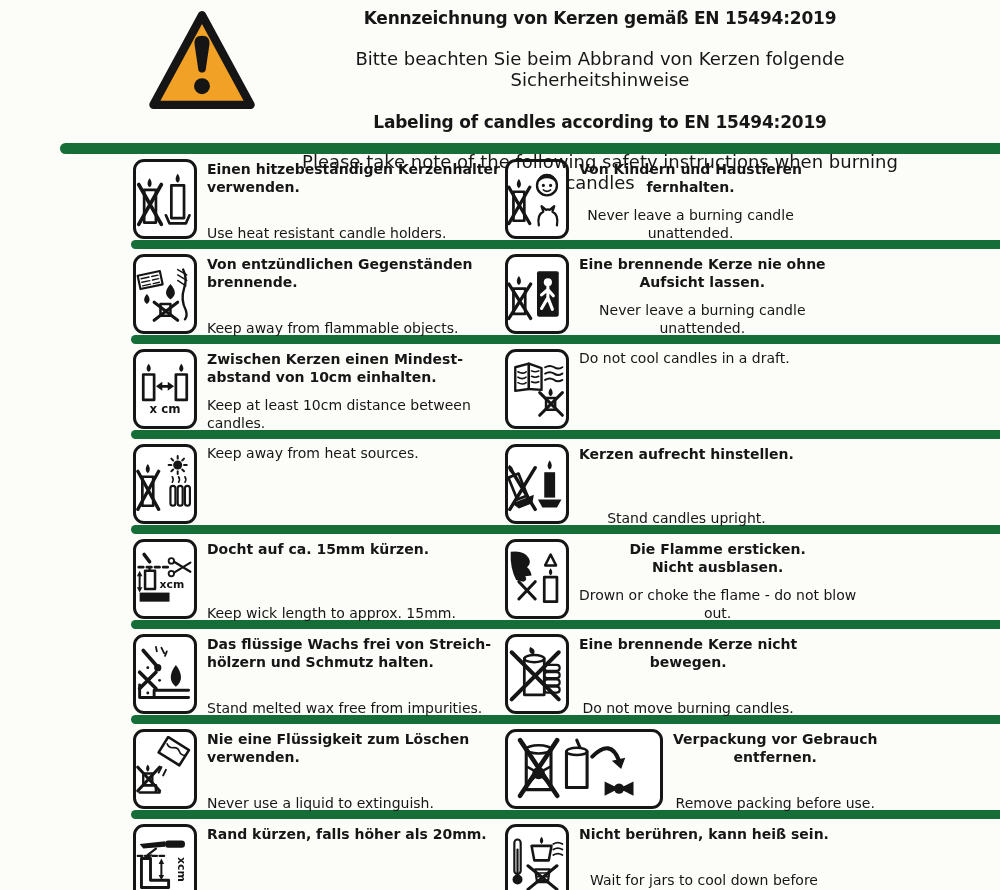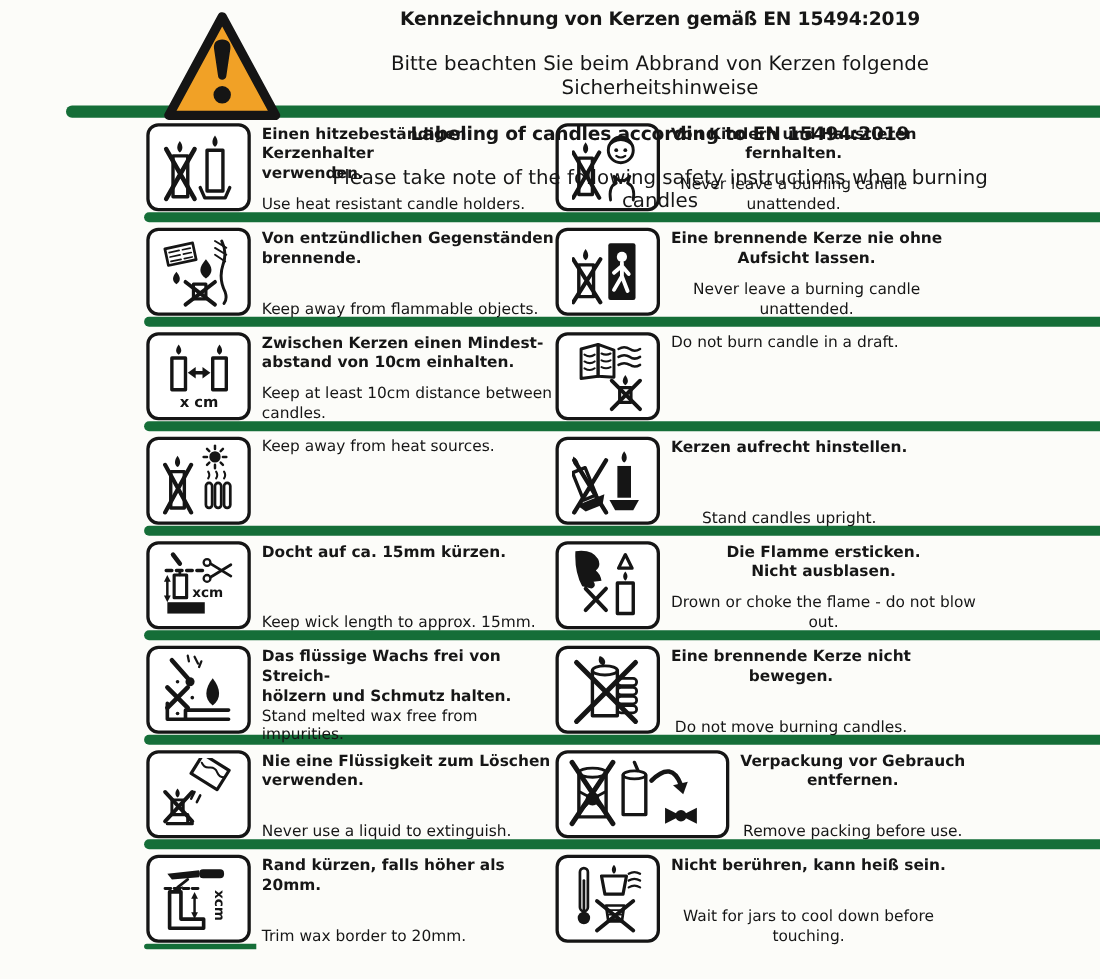--- a/index.html
+++ b/index.html
@@ -6,34 +6,34 @@
   body{
     width:1000px;height:890px;
     background:#fcfcf9;
     font-family:"DejaVu Sans","Liberation Sans",sans-serif;
     color:#161616;
     overflow:hidden;
     --green:#156e38;
     --orange:#f1a126;
     --ink:#151515;
   }
-  .header{position:relative;height:96px;}
+  .header{position:relative;height:143px;}
   .warn-wrap{position:absolute;left:146px;top:5px;width:112px;height:112px;}
   .titles{margin-left:280px;width:640px;text-align:center;padding-top:9px;}
   .title{font-weight:bold;font-size:17px;letter-spacing:-0.2px;line-height:1.15;}
   .subtitle{font-size:18px;margin-top:19px;}
   .title-en{margin-top:23px;}
   .div-main{height:11px;background:var(--green);border-radius:6px 0 0 6px;margin-left:60px;}
   .div-row{height:9px;background:var(--green);border-radius:5px 0 0 5px;margin-left:131px;}
   .div-stub{height:5px;width:102px;margin-left:131px;background:var(--green);border-radius:4px 0 0 4px;}
   .row{height:86px;display:flex;align-items:flex-start;box-sizing:border-box;padding-top:5px;}
   .cell{display:flex;gap:10px;}
   .cL{margin-left:133px;width:372px;}
   .cR{flex:1;text-align:center;}
-  .pic{width:95px;height:80px;border:3.5px solid var(--ink);border-radius:11px;background:#fff;
+  .pic{width:64px;height:80px;border:3.5px solid var(--ink);border-radius:11px;background:#fff;
        display:flex;align-items:center;justify-content:center;flex:none;box-sizing:border-box;}
   .pic.wide{width:158px;}
   .texts{height:82px;display:flex;flex-direction:column;justify-content:space-between;padding-top:1px;}
   .de{margin:0;font-weight:bold;font-size:14px;line-height:1.3;white-space:pre-line;}
   .en{margin:0;font-size:14px;line-height:1.25;white-space:pre-line;}
   svg .st{stroke:var(--ink);stroke-linecap:round;stroke-linejoin:round;fill:none;}
   svg .fl{fill:var(--ink);stroke:none;}
   svg text{font-family:"DejaVu Sans","Liberation Sans",sans-serif;font-weight:bold;fill:var(--ink);}
 </style>
 </head>
@@ -170,21 +170,21 @@
         <polygon class="st" points="23,4 37,9 37,33 23,32" stroke-width="2.6"></polygon>
         <path class="st" d="M11 13 q5 3 9 0 M11 19 q5 3 9 0 M11 25 q5 3 9 0" stroke-width="1.8"></path>
         <path class="st" d="M26 12 q4 2 8 0 M26 18 q4 2 8 0 M26 24 q4 2 8 0" stroke-width="1.8"></path>
         <path class="st" d="M41 8 q5 -3 10 0 q4 3 9 0 M41 15 q5 -3 10 0 q4 3 9 0 M41 22 q5 -3 10 0 q4 3 9 0" stroke-width="2.2"></path>
         <path class="fl" d="M47 31 C50 35 50 38 47 40 C44 38 44 35 47 31 Z"></path>
         <rect class="st" x="42" y="42" width="10" height="13" stroke-width="2.8"></rect>
         <path class="st" d="M35 36 L60 61 M60 36 L35 61" stroke-width="3.4"></path>
       </svg>
     </div>
     <div class="texts">
-      <p class="en">Do not burn candle in a draft.</p>
+      <p class="en">Do not cool candles in a draft.</p>
     </div>
   </div>
 </div>
 <div class="div-row"></div>
 
 <div class="row">
   <div class="cell cL">
     <div class="pic">
       <svg width="66" height="66" viewBox="0 0 64 64">
         <path class="fl" d="M13 10 C16 14 16 18 13 20 C10 18 10 14 13 10 Z"></path>

